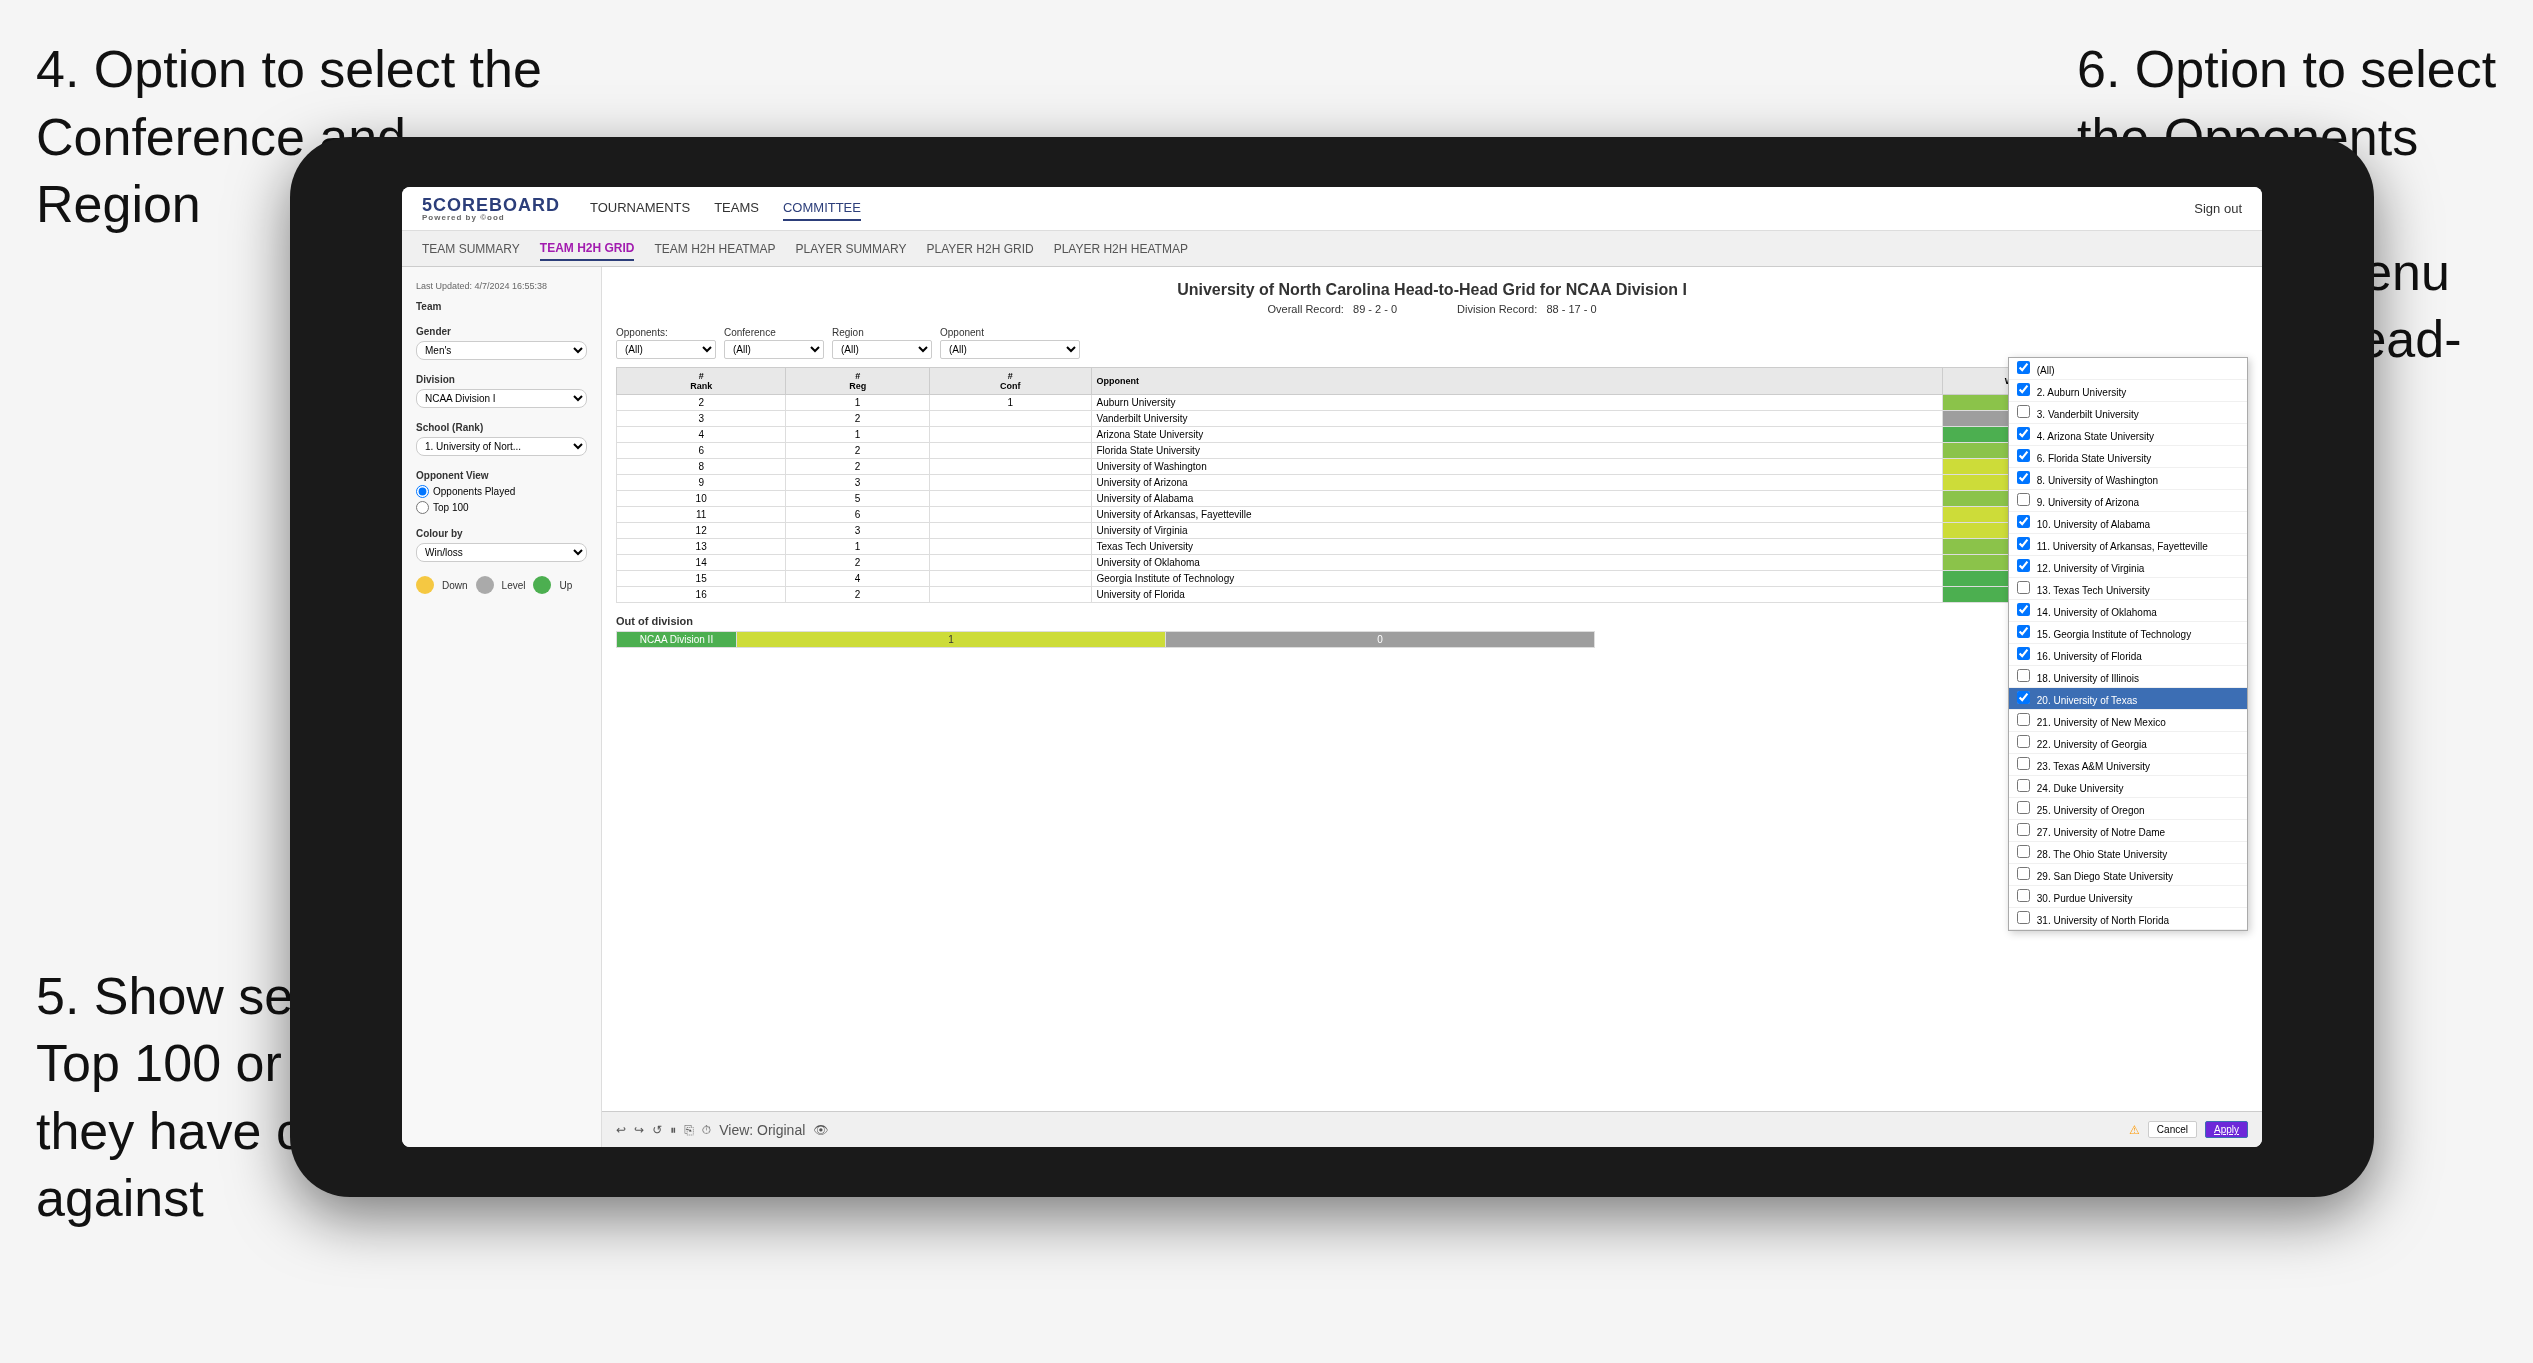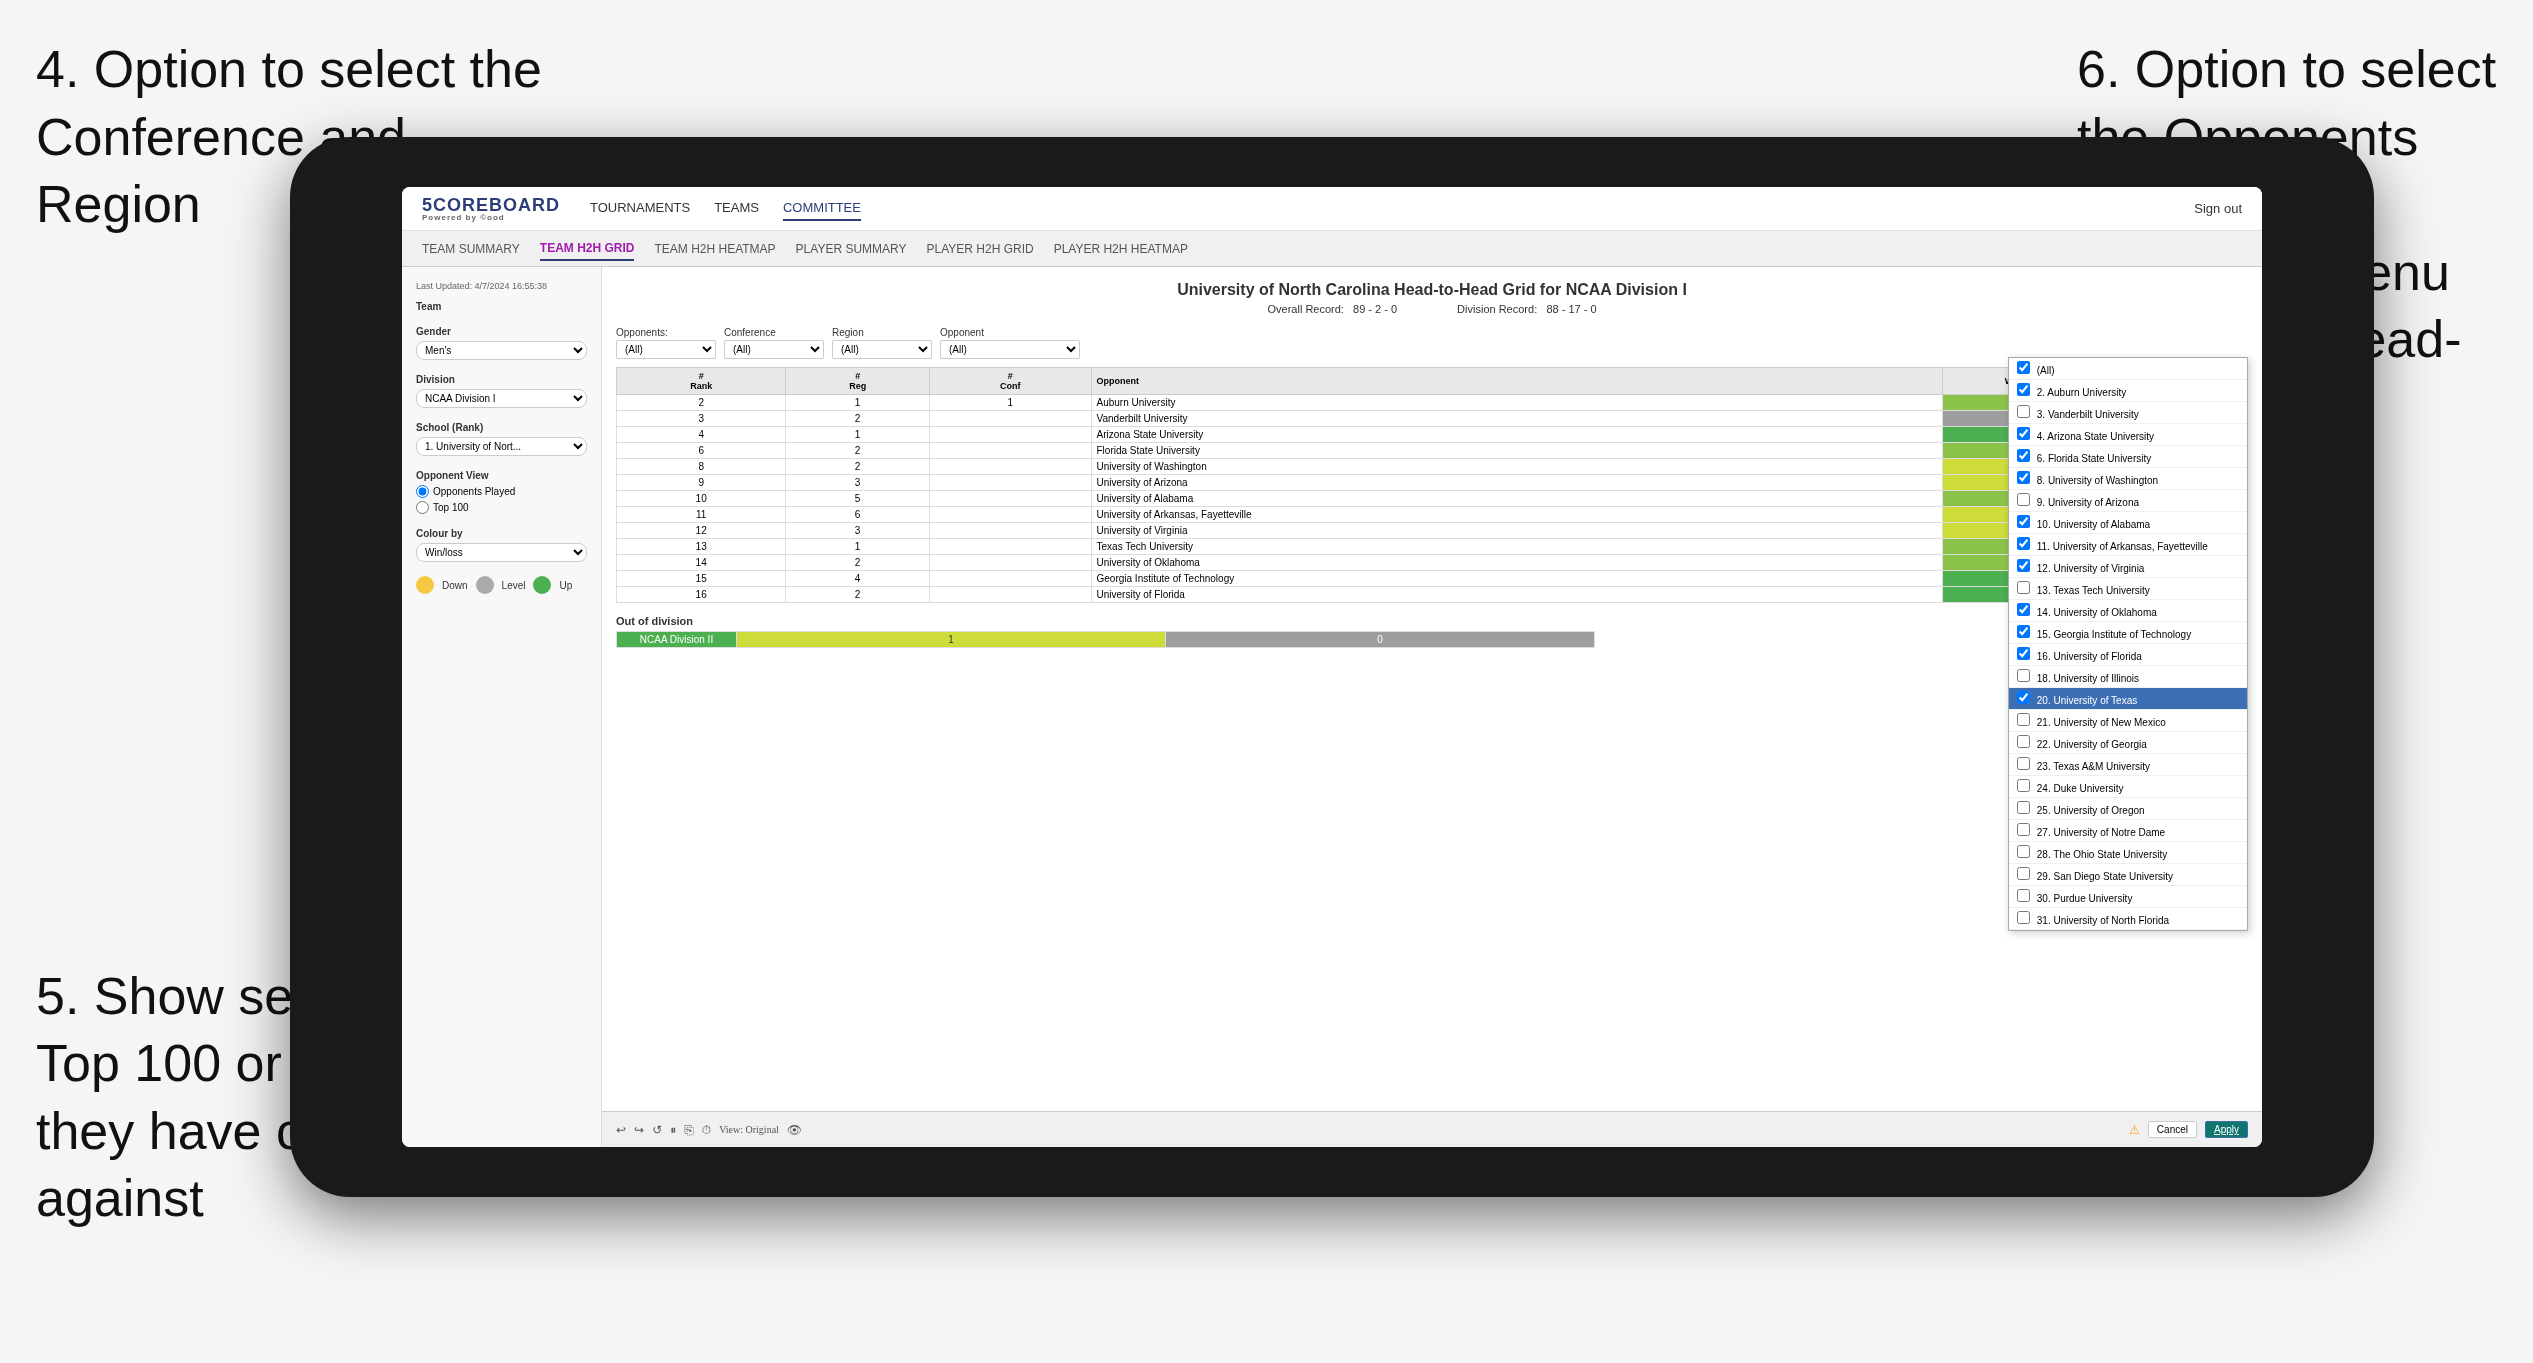--- a/index.html
+++ b/index.html
@@ -362,27 +362,27 @@
     .toolbar-btn {
       background: #fff;
       border: 1px solid #ccc;
       padding: 2px 8px;
       font-size: 10px;
       cursor: pointer;
       border-radius: 2px;
     }
 
     .toolbar-btn.primary {
-      background: #0f766e;
+      background: #6d28d9;
       color: #fff;
       border-color: #3c6eb4;
       text-decoration: underline;
     }
 
-    .view-label { color: #555; font-size: 10px; font-family: Liberation Serif, serif; }
+    .view-label { color: #555; font-size: 14px; }
 
     .toolbar-spacer { flex: 1; }
 
     .toolbar-icon {
       font-size: 12px;
       cursor: pointer;
       color: #555;
     }
   </style>
 </head>

